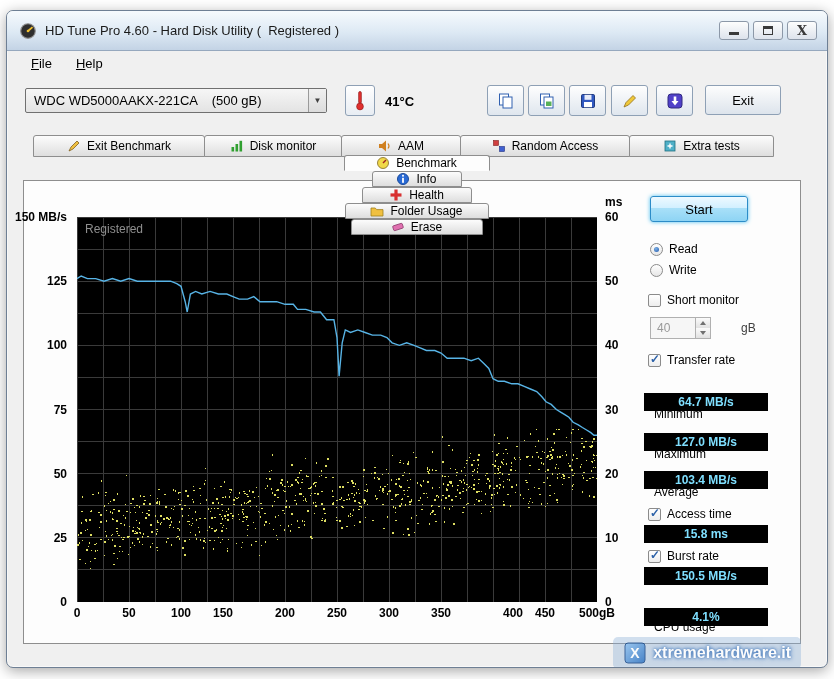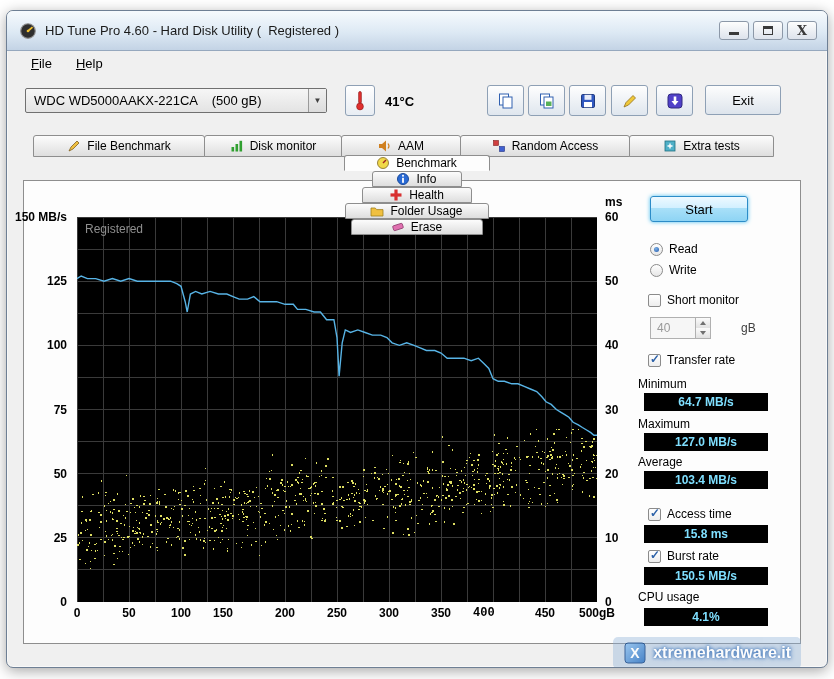--- a/index.html
+++ b/index.html
@@ -76,21 +76,21 @@
   .radio.selected::after { content:""; position:absolute; left:3px; top:3px; width:5px; height:5px; border-radius:50%; background:radial-gradient(circle at 40% 35%, #7db2e8, #1f56a8); }
   .cb { width:13px; height:13px; border:1px solid #8b8b8b; border-radius:2px; background:linear-gradient(#fff,#ededed); position:relative; flex:0 0 auto; }
   .cb.checked::after { content:"✓"; position:absolute; left:1px; top:-3px; font-size:12px; font-weight:bold; color:#2d62a8; }
   .spin-row { position:absolute; left:12px; top:136px; display:flex; align-items:center; }
   .spin-box { width:46px; height:22px; border:1px solid #b0b0b0; background:#f6f6f6; color:#9a9a9a; display:flex; align-items:center; padding-left:6px; font-size:12px; }
   .spin-btns { width:15px; height:22px; border:1px solid #b0b0b0; border-left:none; display:flex; flex-direction:column; }
   .spin-up, .spin-down { flex:1; background:linear-gradient(#fbfbfb,#e1e1e1); display:flex; align-items:center; justify-content:center; }
   .spin-up::after { content:""; border-left:3px solid transparent; border-right:3px solid transparent; border-bottom:4px solid #707070; }
   .spin-down::after { content:""; border-left:3px solid transparent; border-right:3px solid transparent; border-top:4px solid #707070; }
   .unit { margin-left:30px; color:#404040; }
-  .flabel { position:absolute; left:0; color:#000; }
+  .flabel { position:absolute; left:16px; color:#000;margin-top:30px; }
   .value-box { position:absolute; left:6px; width:124px; height:18px; background:#000; color:#7fdfff; font-size:12px; font-weight:bold; display:flex; align-items:center; justify-content:center; }
   
   .sitemark {
     position:absolute; right:26px; top:626px; height:32px; display:flex; align-items:center; gap:6px;
     background:rgba(140,175,215,.45); border-radius:5px; padding:3px 10px; opacity:.85; z-index:9;
   }
   .sitemark-text { color:#fff; font-weight:bold; font-size:16px; text-shadow:0 0 3px #2060b0, 0 0 5px #2060b0; }
 </style>
 </head>
 <body>
@@ -168,21 +168,21 @@
       </svg>
     </div>
     <div class="exit-btn">Exit</div>
   </div>
 
   <div class="tabrow1">
     <div class="tab" style="width:172px">
       <svg width="14" height="14" viewBox="0 0 14 14">
         <path d="M2 12 L4 8 L10 2 L12 4 L6 10 Z" fill="#f0c040" stroke="#806020" stroke-width="0.8"></path>
       </svg>
-      <span>File Benchmark</span>
+      <span>Exit Benchmark</span>
     </div>
     <div class="tab" style="width:138px">
       <svg width="14" height="14" viewBox="0 0 14 14">
         <rect x="1.5" y="8" width="2.6" height="4.5" fill="#30a030"></rect>
         <rect x="5.5" y="5" width="2.6" height="7.5" fill="#30a030"></rect>
         <rect x="9.5" y="1.8" width="2.6" height="10.7" fill="#30a030"></rect>
       </svg>
       <span>Disk monitor</span>
     </div>
     <div class="tab" style="width:120px">
@@ -1210,21 +1210,21 @@
       </div>
     <div id="x-labels">
         <span style="position: absolute; left: -20px; width: 40px; text-align: center; top: 0px;">0</span>
         <span style="position: absolute; left: 32px; width: 40px; text-align: center; top: 0px;">50</span>
         <span style="position: absolute; left: 84px; width: 40px; text-align: center; top: 0px;">100</span>
         <span style="position: absolute; left: 136px; width: 40px; text-align: left; top: 0px;">150</span>
         <span style="position: absolute; left: 188px; width: 40px; text-align: center; top: 0px;">200</span>
         <span style="position: absolute; left: 240px; width: 40px; text-align: center; top: 0px;">250</span>
         <span style="position: absolute; left: 292px; width: 40px; text-align: center; top: 0px;">300</span>
         <span style="position: absolute; left: 344px; width: 40px; text-align: center; top: 0px;">350</span>
-        <span style="position: absolute; left: 396px; width: 40px; text-align: left; top: 0px; font-family: Liberation Mono, monospace;">400</span>
+        <span style="position: absolute; left: 406px; width: 40px; text-align: right; top: 0px;">400</span>
         <span style="position: absolute; left: 448px; width: 40px; text-align: center; top: 0px;">450</span>
         <span style="position: absolute; left: 500px; width: 40px; text-align: center; top: 0px;">500gB</span>
       </div>
 
     <div class="side">
       <button class="start-btn">Start</button>
 
       <div class="cbrow" style="left:12px; top:61px">
         <span class="radio selected"></span>
         <span>Read</span>

